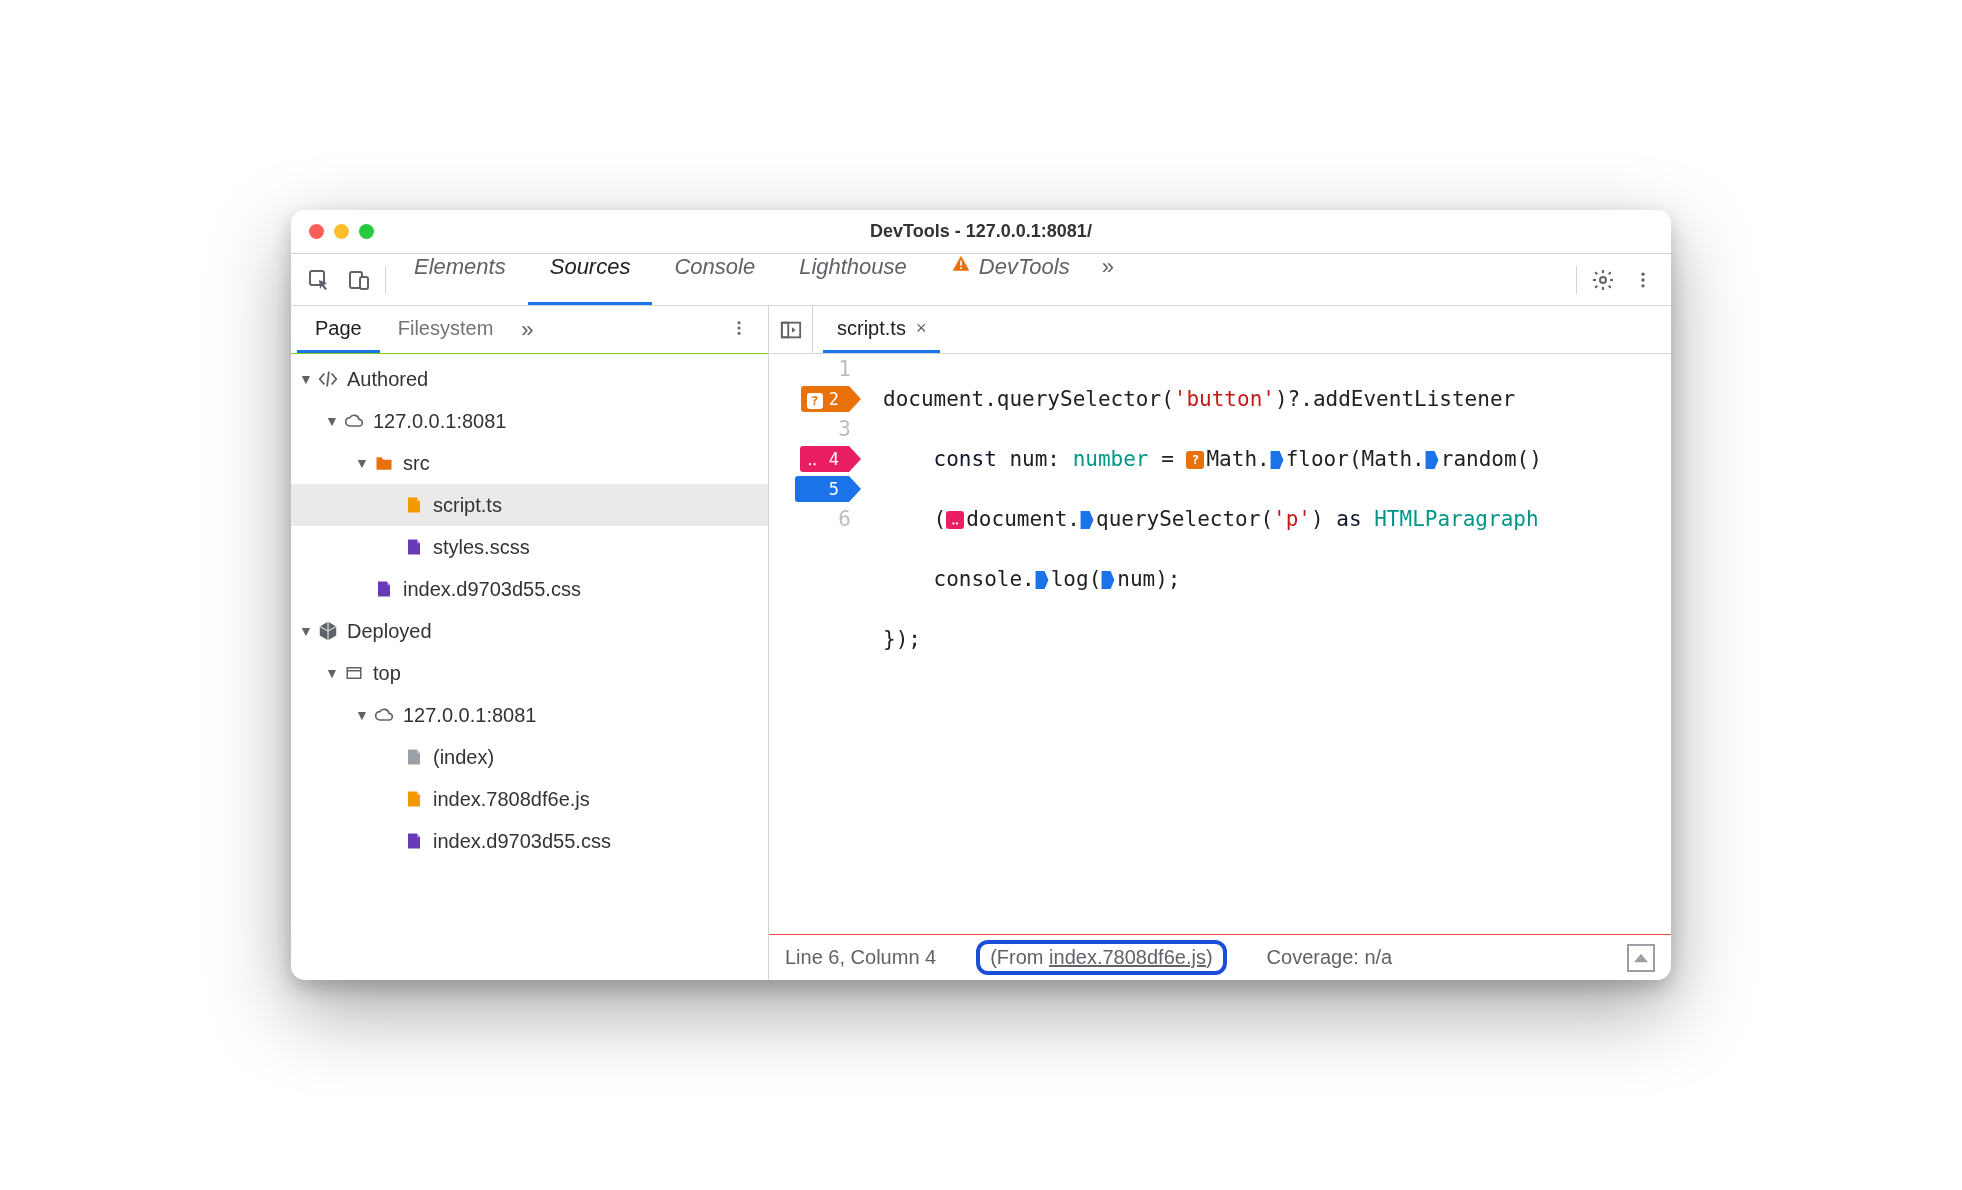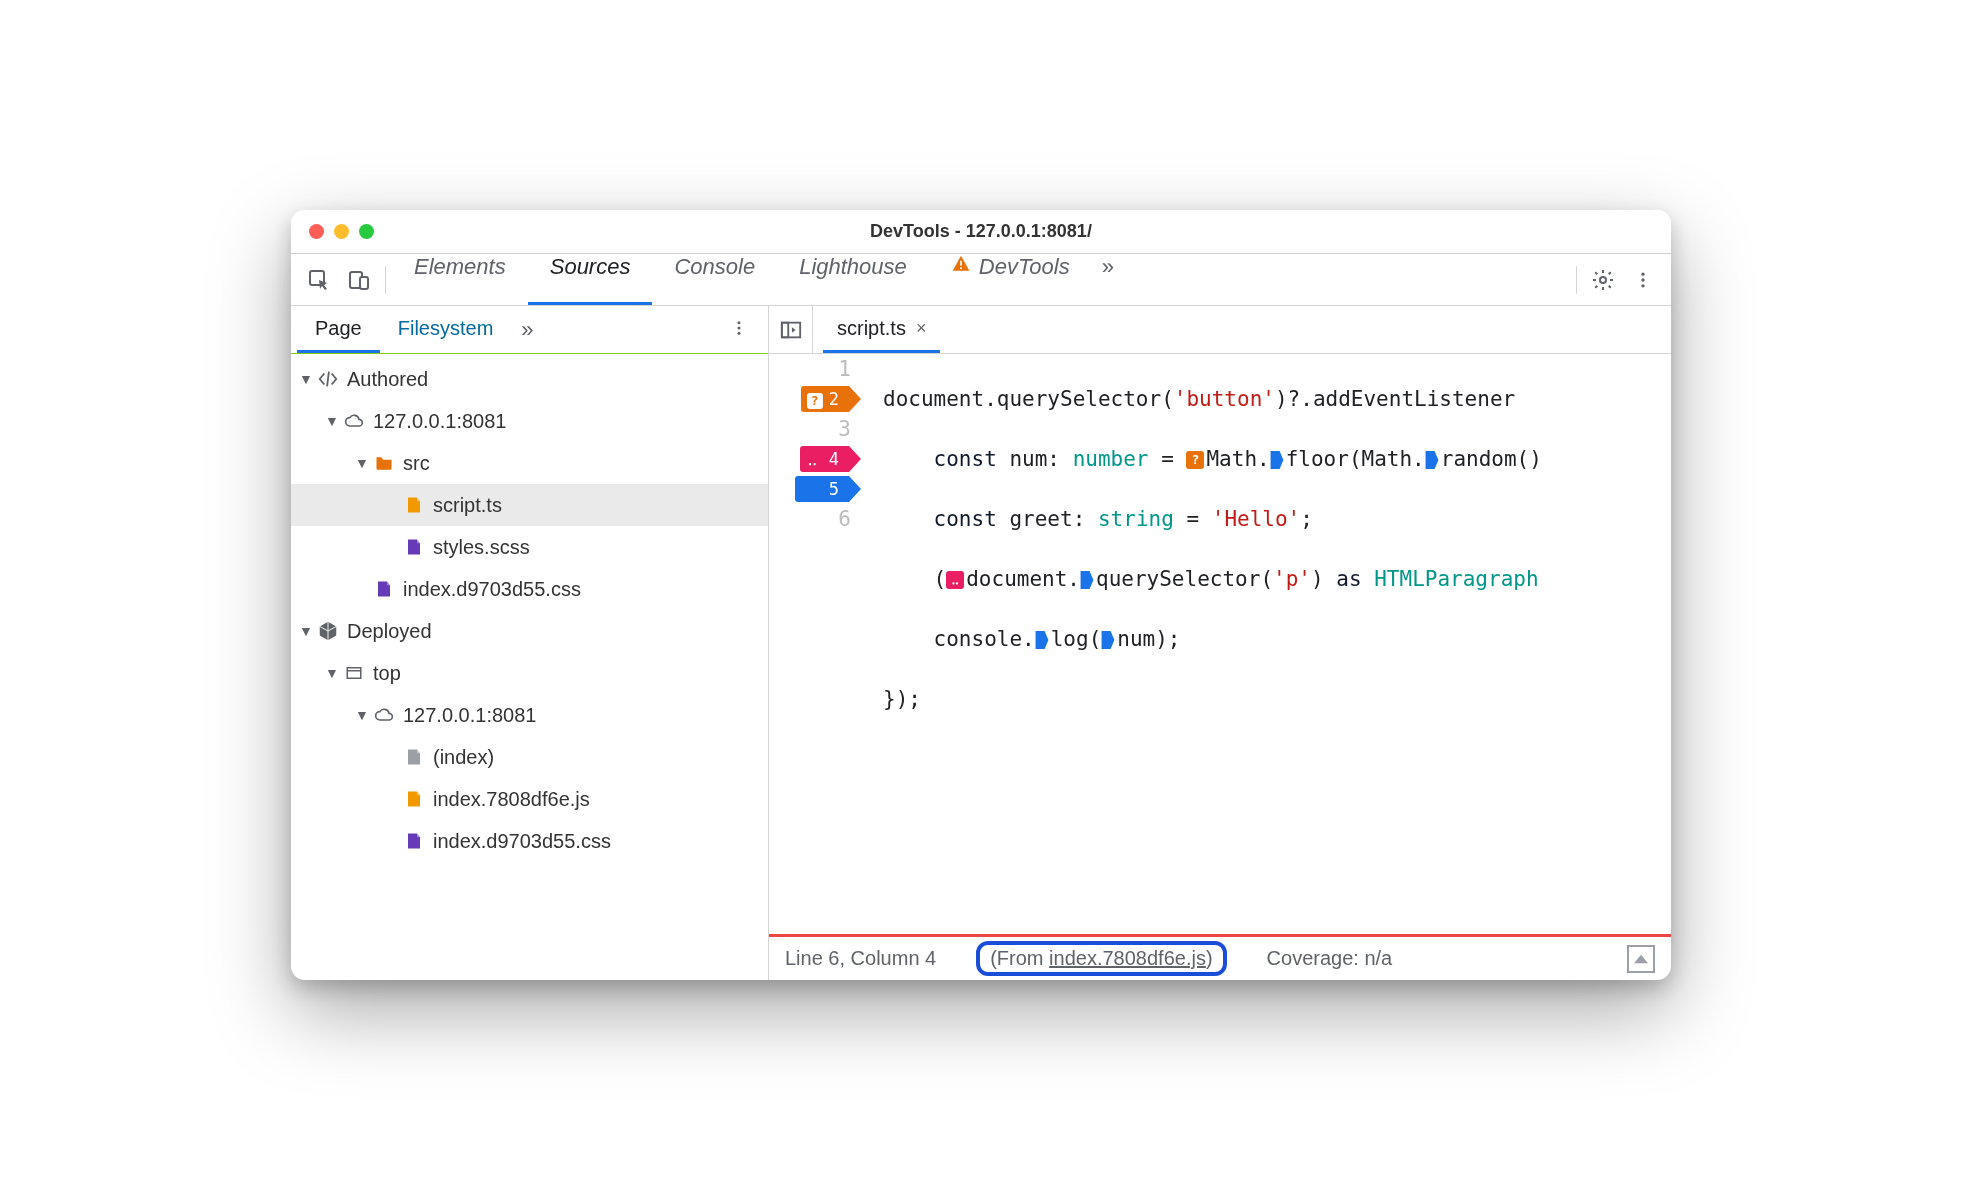--- a/index.html
+++ b/index.html
@@ -42,21 +42,21 @@
 .main-tab.active { color: #202124; border-bottom-color: #1a73e8; font-weight: 500; }
 .main-tab.warn svg { color: #e8710a; }
 .tb-spacer { flex: 1; }
 .chev { font-size: 22px; color: #5f6368; padding: 0 10px; }
 
 .body { flex: 1; display: flex; overflow: hidden; }
 
 
 .left { width: 478px; border-right: 1px solid #d5d5d5; display: flex; flex-direction: column; }
 .left-tabs { height: 48px; display: flex; align-items: center; border-bottom: 1px solid #84cc16; padding: 0 6px; }
-.lt-tab { padding: 0 18px; height: 100%; display: flex; align-items: center; font-size: 20px; color: #0369a1; border-bottom: 3px solid transparent; cursor: pointer; }
+.lt-tab { padding: 0 18px; height: 100%; display: flex; align-items: center; font-size: 20px; color: #737373; border-bottom: 3px solid transparent; cursor: pointer; }
 .lt-tab.active { color: #202124; border-bottom-color: #1a73e8; }
 .lt-more { margin-left: auto; padding: 0 14px; color: #5f6368; font-size: 22px; }
 
 .tree { flex: 1; overflow: auto; font-size: 20px; color: #333; padding-top: 4px; }
 .node { display: flex; align-items: center; height: 42px; padding-left: 6px; cursor: pointer; white-space: nowrap; }
 .node.selected { background: #eaeaea; }
 .node .tw { width: 18px; display: inline-flex; justify-content: center; color: #5f6368; font-size: 14px; }
 .node .ic { width: 26px; display: inline-flex; justify-content: center; margin-right: 6px; }
 .node .lbl { }
 .ind-0 { padding-left: 6px; }
@@ -100,21 +100,21 @@
 .code .line { height: 30px; }
 .tok-kw { color: #0f172a; }
 .tok-str { color: #c41a16; }
 .tok-type { color: #009688; }
 .bmark { display: inline-flex; vertical-align: middle; margin-right: 2px; }
 .bmark svg path { fill: #1a73e8; }
 .bmark.orange { }
 .bmark.orange .sq { width: 18px; height: 18px; background: #e8710a; color: #fff; font-size: 13px; font-weight: 700; display: inline-flex; align-items: center; justify-content: center; border-radius: 3px; }
 .bmark.pink .sq { width: 18px; height: 18px; background: #e91e63; color: #fff; font-size: 13px; font-weight: 700; display: inline-flex; align-items: center; justify-content: center; border-radius: 3px; }
 
-.status { height: 46px; border-top: 3px solid #ef4444; display: flex; align-items: center; padding: 0 16px; font-size: 20px; color: #5f6368; gap: 40px; }
+.status { height: 46px; border-top: 1px solid #ef4444; display: flex; align-items: center; padding: 0 16px; font-size: 20px; color: #5f6368; gap: 40px; }
 .status .callout { border: 4px solid #1a4ed8; border-radius: 12px; padding: 2px 10px; }
 .status .src-link { text-decoration: underline; }
 .status-spacer { flex: 1; }
 .drawer-btn { width: 28px; height: 28px; border: 2px solid #9aa0a6; display: flex; align-items: center; justify-content: center; color: #9aa0a6; }
 
 </style>
 </head>
 <body>
 
 <div class="frame">
@@ -370,21 +370,20 @@
               <span class="ln">6</span>
             </div>
         </div>
         <div class="code">
 <div class="line">document.querySelector(<span class="tok-str">'button'</span>)?.addEventListener</div>
 <div class="line">    <span class="tok-kw">const</span> num: <span class="tok-type">number</span> = <span class="bmark orange"><span class="sq">?</span></span>Math.<span class="bmark"><svg width="14" height="18" viewBox="0 0 10 14">
                   <path d="M0 0h7l3 7-3 7H0z"></path>
                 </svg></span>floor(Math.<span class="bmark"><svg width="14" height="18" viewBox="0 0 10 14">
                   <path d="M0 0h7l3 7-3 7H0z"></path>
                 </svg></span>random()</div>
-<div class="line">    <span class="tok-kw">const</span> greet: <span class="tok-type">string</span> = <span class="tok-str">'Hello'</span>;</div>
 <div class="line">    (<span class="bmark pink"><span class="sq">‥</span></span>document.<span class="bmark"><svg width="14" height="18" viewBox="0 0 10 14">
                   <path d="M0 0h7l3 7-3 7H0z"></path>
                 </svg></span>querySelector(<span class="tok-str">'p'</span>) <span class="tok-kw">as</span> <span class="tok-type">HTMLParagraph</span></div>
 <div class="line">    console.<span class="bmark"><svg width="14" height="18" viewBox="0 0 10 14">
                   <path d="M0 0h7l3 7-3 7H0z"></path>
                 </svg></span>log(<span class="bmark"><svg width="14" height="18" viewBox="0 0 10 14">
                   <path d="M0 0h7l3 7-3 7H0z"></path>
                 </svg></span>num);</div>
 <div class="line">});</div>
         </div>

